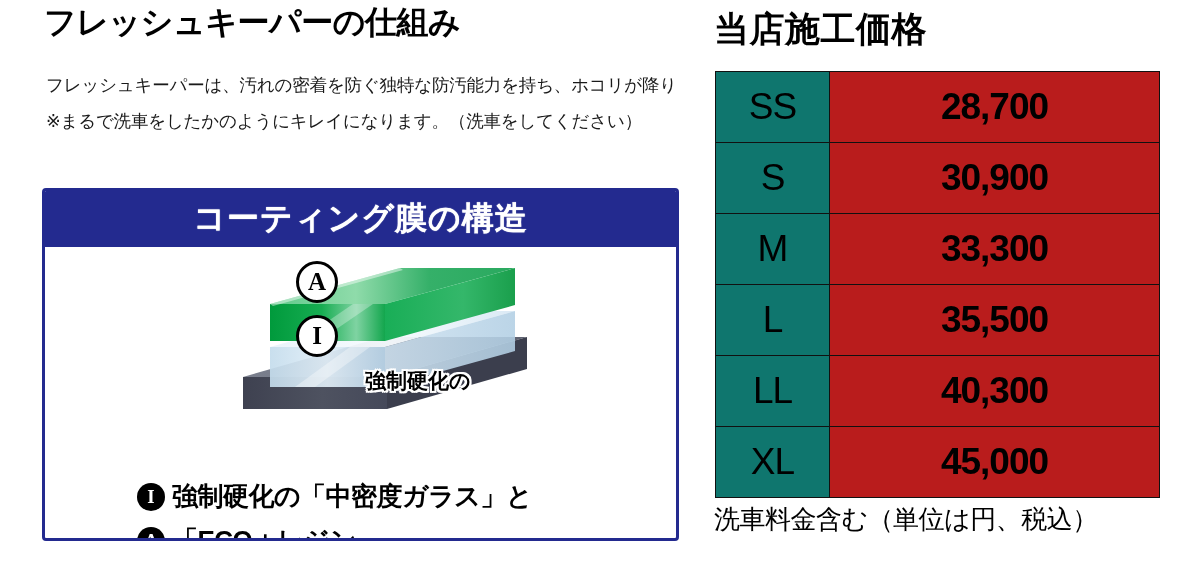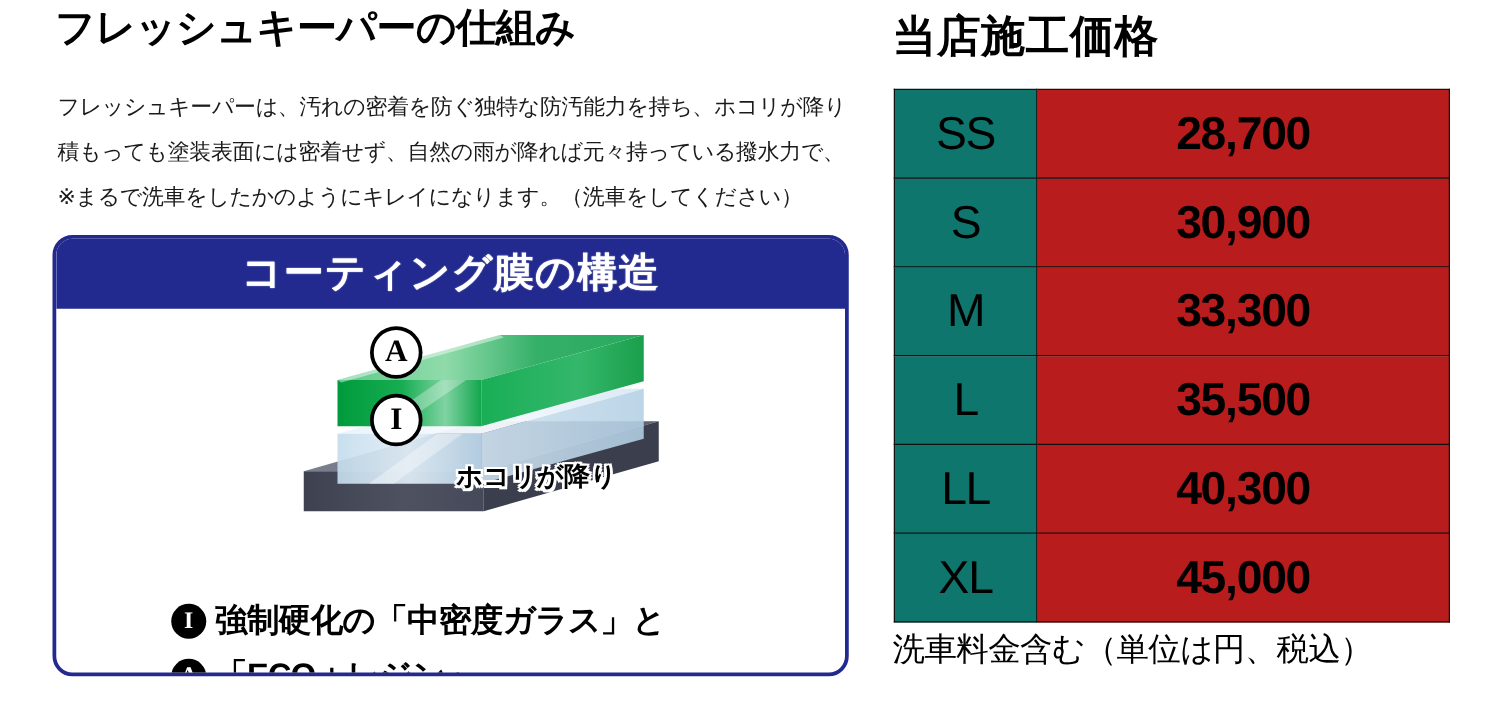--- a/index.html
+++ b/index.html
@@ -27,21 +27,21 @@
     font-size:17.5px;line-height:26px;font-weight:500;
     color:#1a1a1a;letter-spacing:-0.2px;
   }
   .body-copy p{margin:10px;white-space:nowrap;}
 
   
   .panel{
     position:absolute;left:42px;top:188px;
     width:637px;height:353px;
     border:3px solid #232a8f;
-    border-radius:16px;
+    border-radius:4px;
     background:#ffffff;
     box-sizing:border-box;
     overflow:hidden;
   }
   .panel-header{
     position:absolute;left:0;top:0;width:100%;height:56px;
     background:#232a8f;
     display:flex;align-items:center;justify-content:center;
   }
   .panel-header-text{
@@ -135,21 +135,20 @@
 <body>
 
 <div class="page">
 
   <div class="left">
 
     <div class="main-title">フレッシュキーパーの仕組み</div>
 
     <div class="body-copy">
       <p>フレッシュキーパーは、汚れの密着を防ぐ独特な防汚能力を持ち、ホコリが降り</p>
-      <p>積もっても塗装表面には密着せず、自然の雨が降れば元々持っている撥水力で、</p>
       <p>※まるで洗車をしたかのようにキレイになります。（洗車をしてください）</p>
     </div>
 
     <div class="panel">
 
       <div class="panel-header">
         <span class="panel-header-text">コーティング膜の構造</span>
       </div>
 
       <div class="panel-body">
@@ -220,21 +219,21 @@
 
             <polygon points="124,82 178,45 198,45 144,82" fill="#ffffff" opacity="0.30"></polygon>
 
             <polygon points="95,45 225,9 228,11 98,47" fill="#ffffff" opacity="0.45"></polygon>
           </svg>
         </div>
 
         <div class="callout" id="callout-a" style="left:251px;top:14px;">A</div>
         <div class="callout" id="callout-i" style="left:251px;top:68px;">I</div>
 
-        <div class="surface-label" style="left:320px;top:120px;">ホコリが降り</div>
+        <div class="surface-label" style="left:320px;top:120px;">強制硬化の</div>
 
         <div class="legend">
           <div class="legend-row">
             <span class="badge">I</span>
             <span class="legend-text">強制硬化の「中密度ガラス」と</span>
           </div>
           <div class="legend-row">
             <span class="badge">A</span>
             <span class="legend-text">「ECO＋レジン」</span>
           </div>

